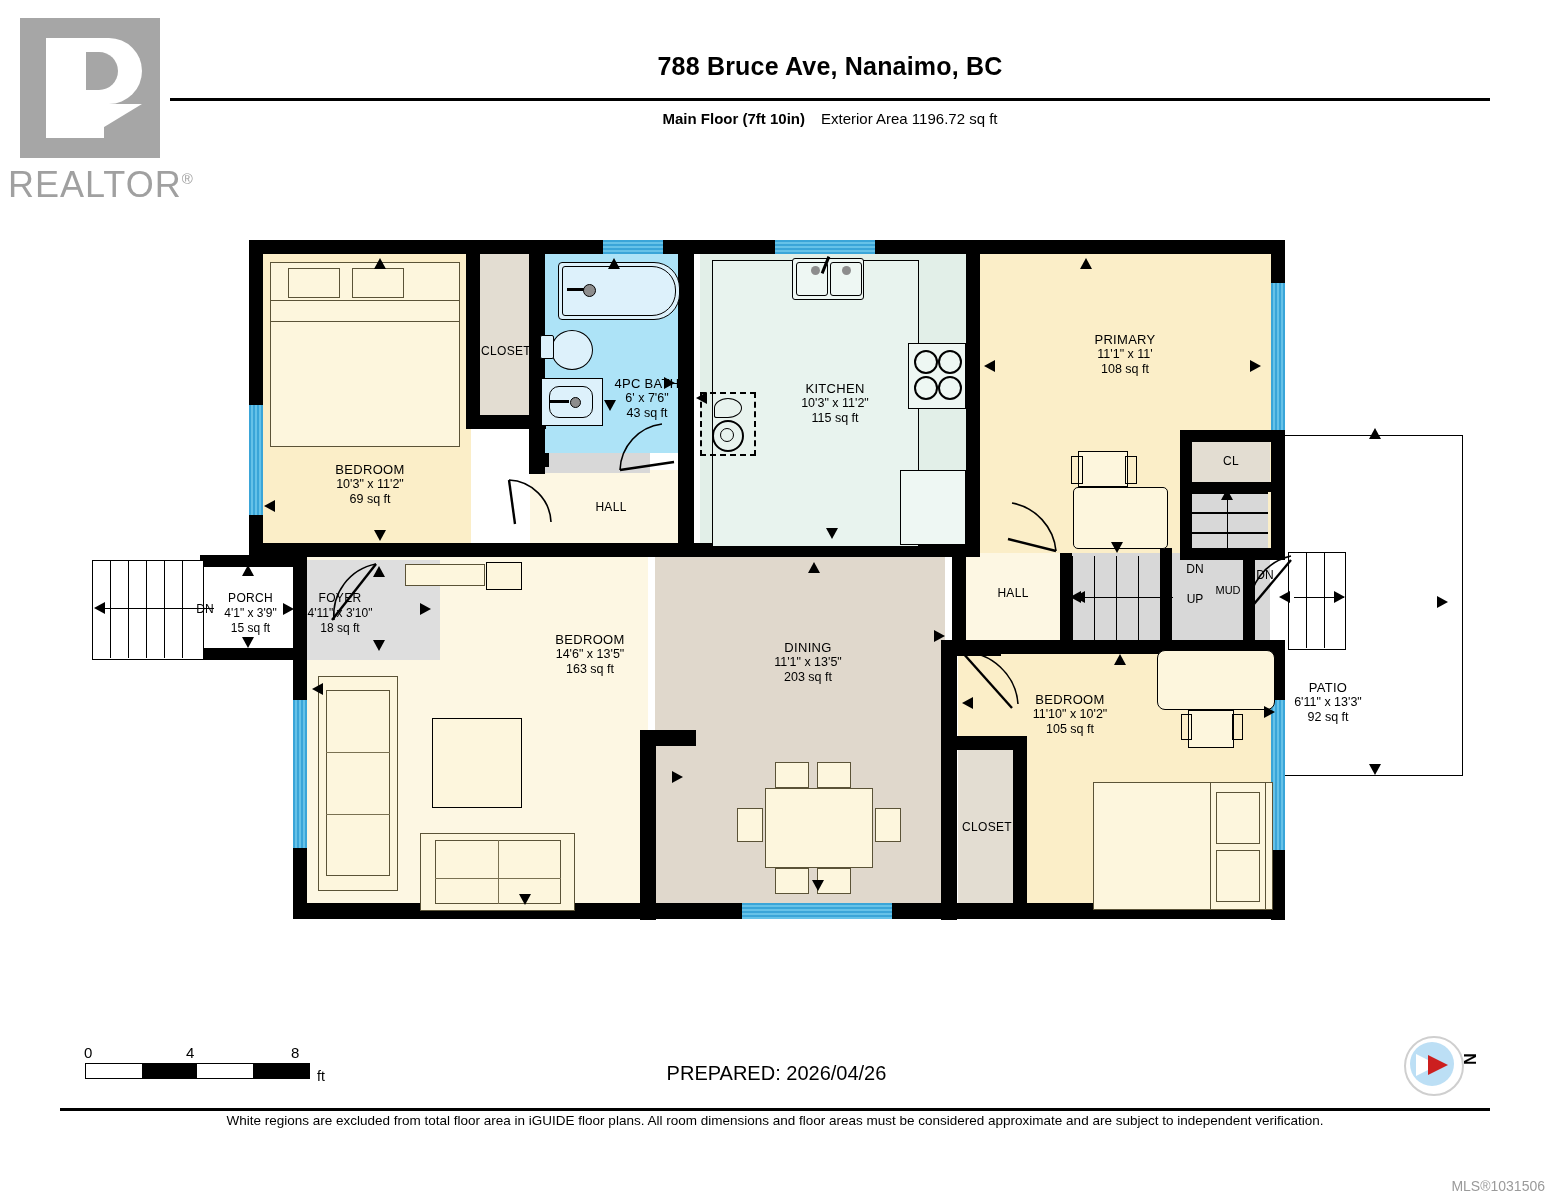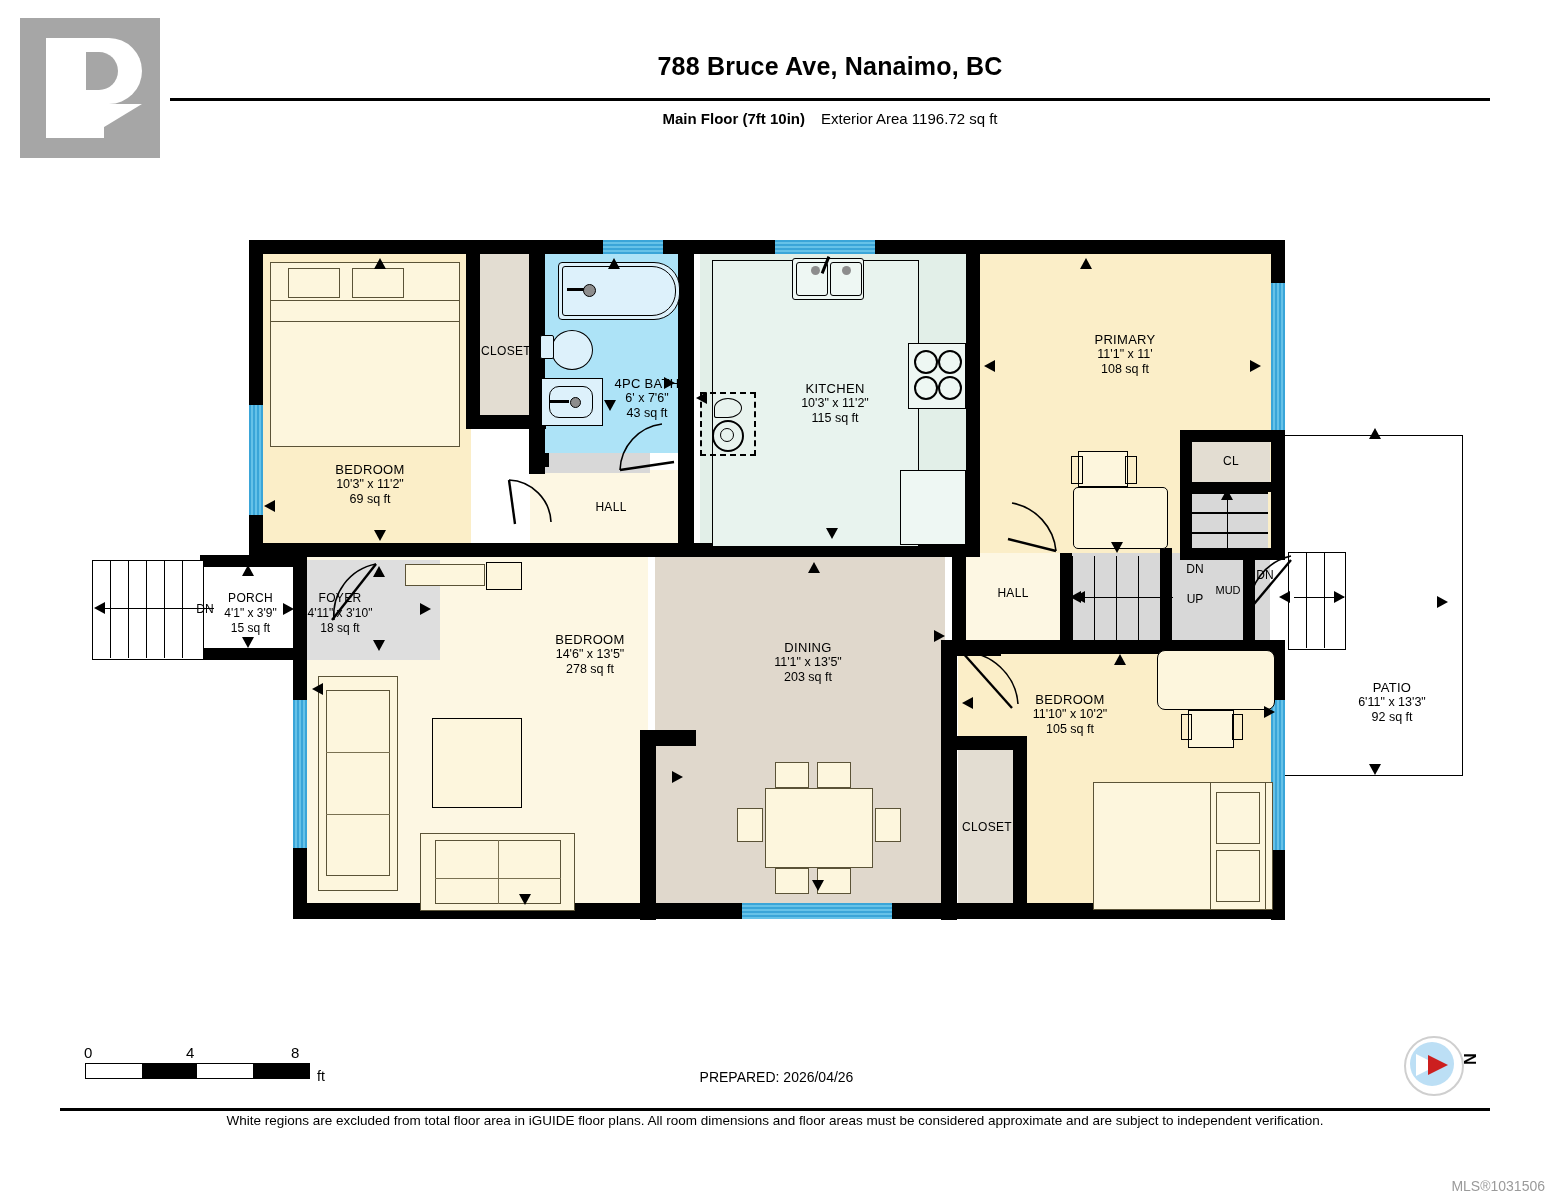--- a/index.html
+++ b/index.html
@@ -64,21 +64,21 @@
 
   .stair-line{position:absolute;background:#000;}
   .dimline{position:absolute;background:#000;height:1px;}
   .dimlinev{position:absolute;background:#000;width:1px;}
 
   
   #scalebar{position:absolute;left:85px;top:1063px;width:225px;height:16px;box-sizing:border-box;border:1px solid #000;
      background:linear-gradient(to right,#fff 0 25%,#000 25% 50%,#fff 50% 75%,#000 75% 100%);}
   .scale-num{position:absolute;font-size:15px;}
   #scale-ft{position:absolute;left:317px;top:1068px;font-size:14px;}
-  #prepared{position:absolute;left:0;top:1062px;width:1553px;text-align:center;font-size:14px;margin-top:7px;}
+  #prepared{position:absolute;left:0;top:1062px;width:1553px;text-align:center;font-size:20px;}
   #hrule-bot{position:absolute;left:60px;top:1108px;width:1430px;height:0;border-top:3px solid #000;}
   #disclaimer{position:absolute;left:60px;top:1113px;width:1430px;text-align:center;font-size:13.5px;}
   #mls{position:absolute;right:8px;bottom:6px;font-size:14px;color:#9a9a9a;}
   #compass{position:absolute;left:1404px;top:1036px;width:56px;height:56px;border-radius:50%;
      border:2px solid #cfcfcf;background:#fff;}
   #compass .half{position:absolute;left:4px;top:4px;width:44px;height:44px;border-radius:50%;background:#bcdff5;}
   #compass .tri-w{position:absolute;left:10px;top:16px;width:0;height:0;
      border-top:11px solid transparent;border-bottom:11px solid transparent;border-left:22px solid #ffffff;}
   #compass .tri-r{position:absolute;left:22px;top:17px;width:0;height:0;
      border-top:10px solid transparent;border-bottom:10px solid transparent;border-left:20px solid #cc1f1f;}
@@ -88,20 +88,21 @@
 </head>
 <body>
 
 <div id="realtor-logo">
   <div class="sq"></div>
   <div class="bar1"></div>
   <div class="rbowl"></div>
   <div class="rhole"></div>
   <div class="rleg2"></div>
   <div class="rleg"></div>
+  <div class="word"><span>REALTOR</span><span class="reg">®</span></div>
 </div>
 
 <div id="title">788 Bruce Ave, Nanaimo, BC</div>
 <div id="hrule-top"></div>
 <div id="subtitle">
   <span class="b">Main Floor (7ft 10in)</span><span class="sp"></span><span>Exterior Area 1196.72 sq ft</span>
 </div>
 
 <div id="plan">
 
@@ -409,40 +410,40 @@
 
   <div class="lbl" style="left:286px;top:591px;width:108px;">
     <div class="nm tiny">FOYER</div>
     <div class="tiny">4'11" x 3'10"</div>
     <div class="tiny">18 sq ft</div>
   </div>
 
   <div class="lbl" style="left:524px;top:632px;width:132px;">
     <div class="nm">BEDROOM</div>
     <div class="sm">14'6" x 13'5"</div>
-    <div class="sm">278 sq ft</div>
+    <div class="sm">163 sq ft</div>
   </div>
 
   <div class="lbl" style="left:742px;top:640px;width:132px;">
     <div class="nm">DINING</div>
     <div class="sm">11'1" x 13'5"</div>
     <div class="sm">203 sq ft</div>
   </div>
 
   <div class="lbl" style="left:1000px;top:692px;width:140px;">
     <div class="nm">BEDROOM</div>
     <div class="sm">11'10" x 10'2"</div>
     <div class="sm">105 sq ft</div>
   </div>
 
   <div class="lbl" style="left:945px;top:820px;width:84px;">
     <div class="nm tiny">CLOSET</div>
   </div>
 
-  <div class="lbl" style="left:1322px;top:680px;width:140px;">
+  <div class="lbl" style="left:1258px;top:680px;width:140px;">
     <div class="nm">PATIO</div>
     <div class="sm">6'11" x 13'3"</div>
     <div class="sm">92 sq ft</div>
   </div>
 
   <div class="lbl tiny" style="left:190px;top:602px;width:30px;">DN</div>
   <div class="lbl tiny" style="left:1180px;top:562px;width:30px;">DN</div>
   <div class="lbl tiny" style="left:1180px;top:592px;width:30px;">UP</div>
   <div class="lbl" style="left:1208px;top:583px;width:40px;font-size:11px;">MUD</div>
   <div class="lbl tiny" style="left:1250px;top:568px;width:30px;">DN</div>

